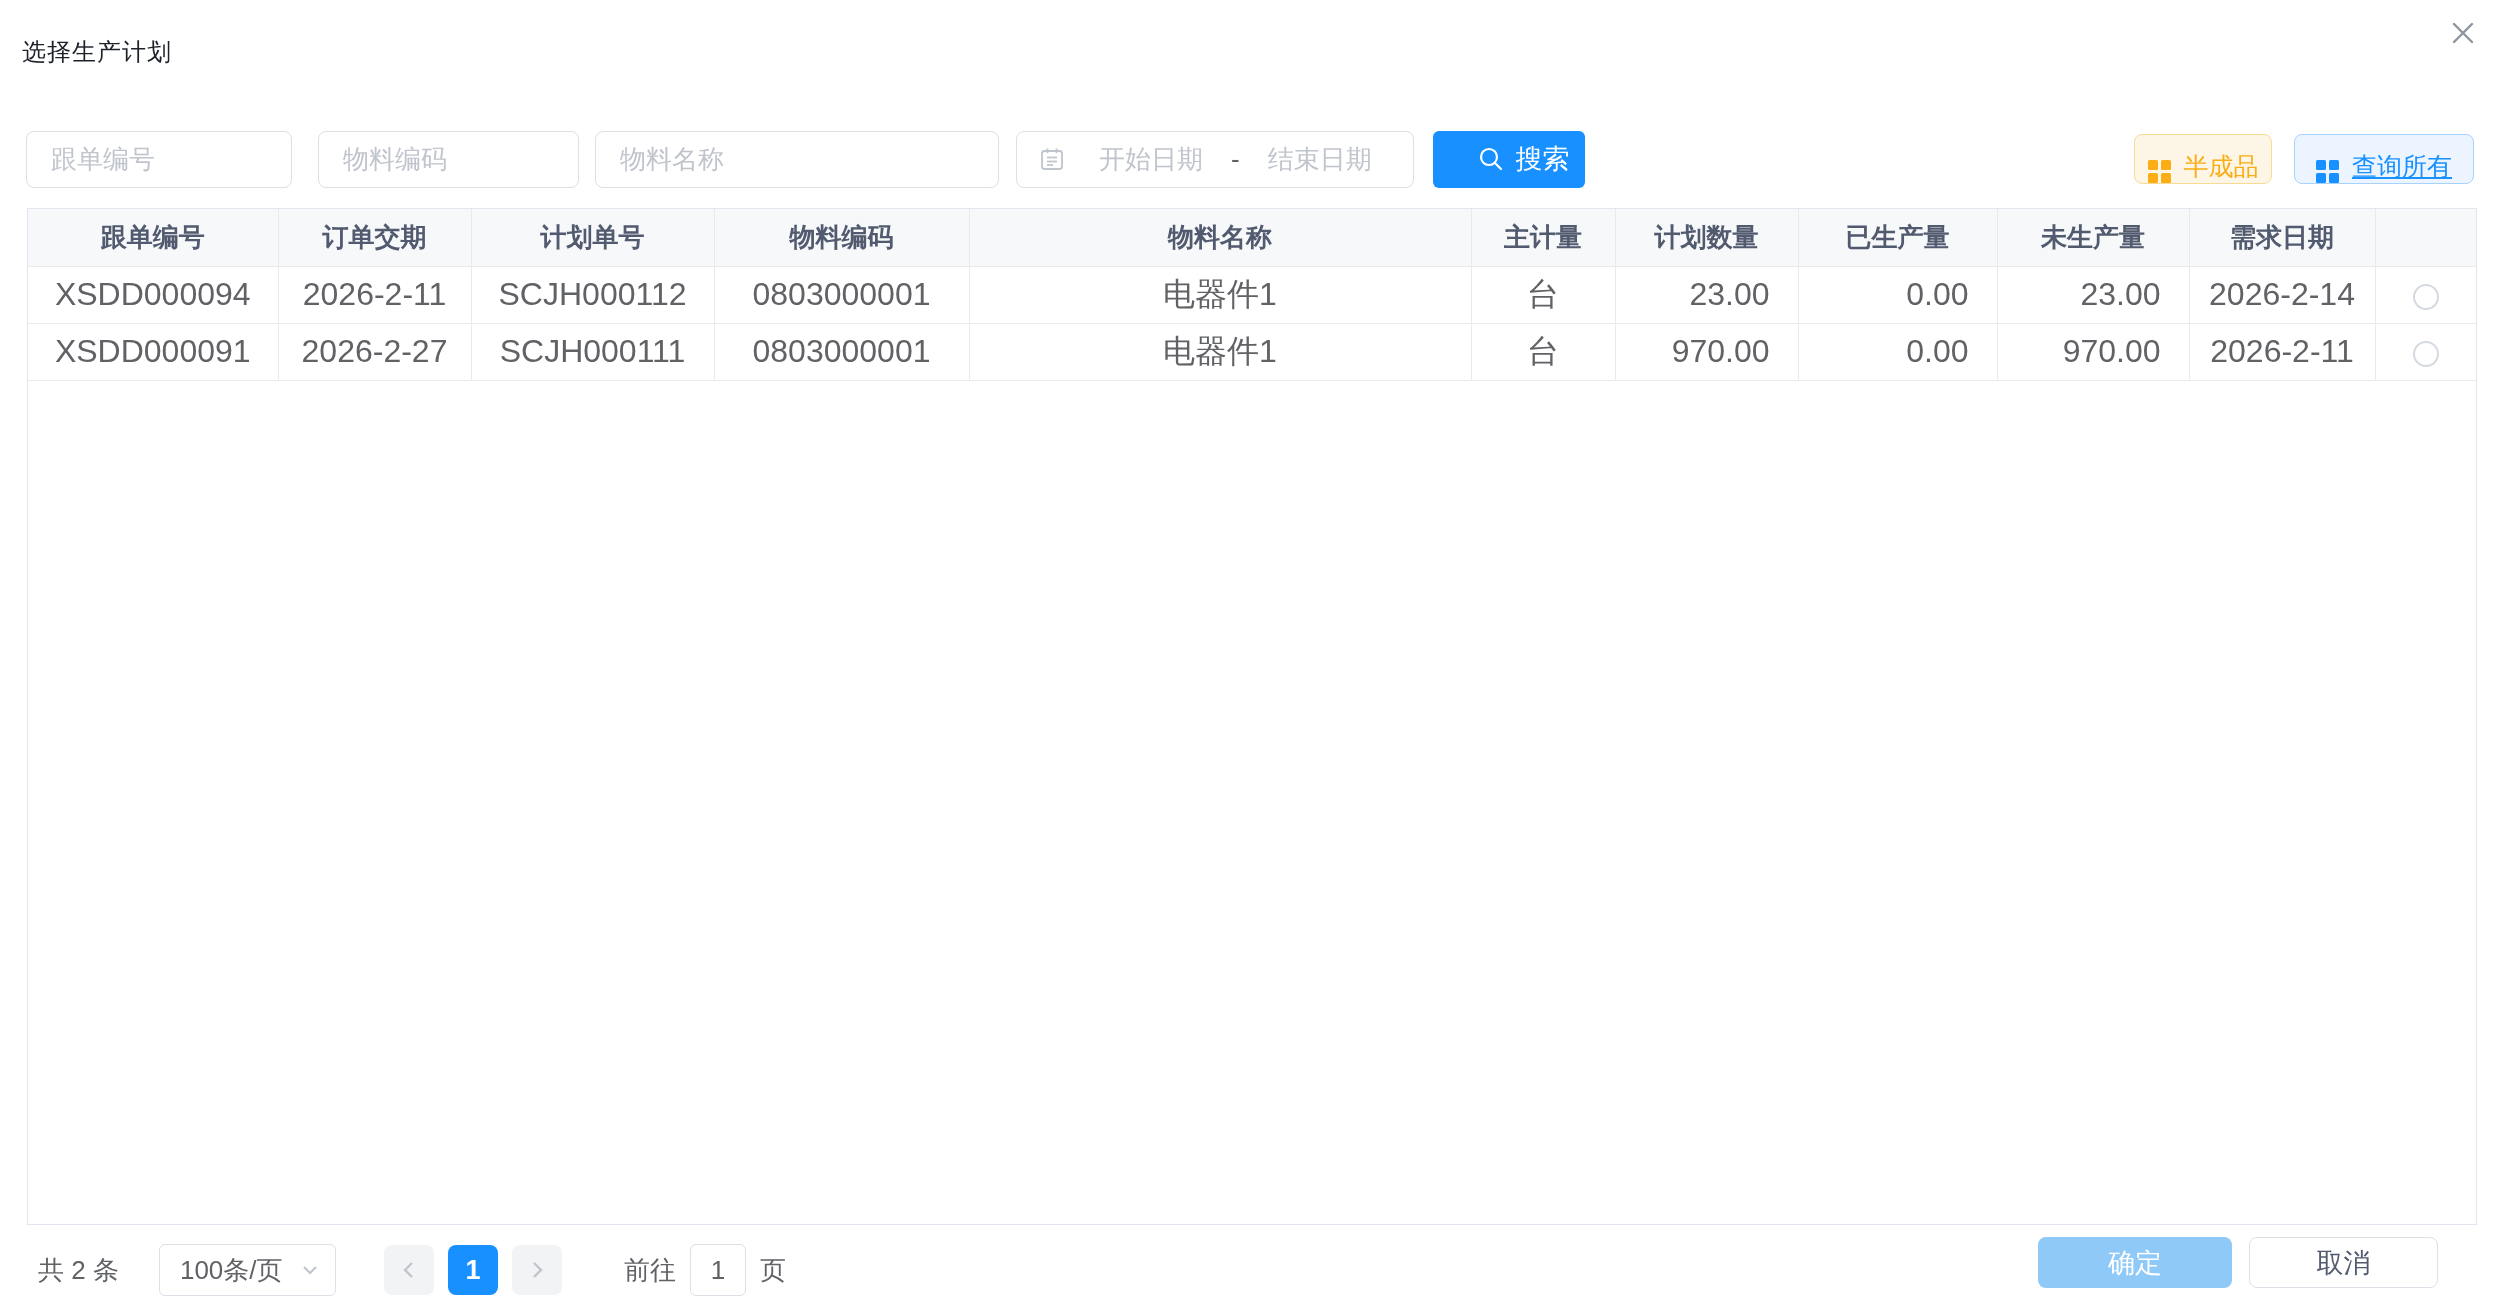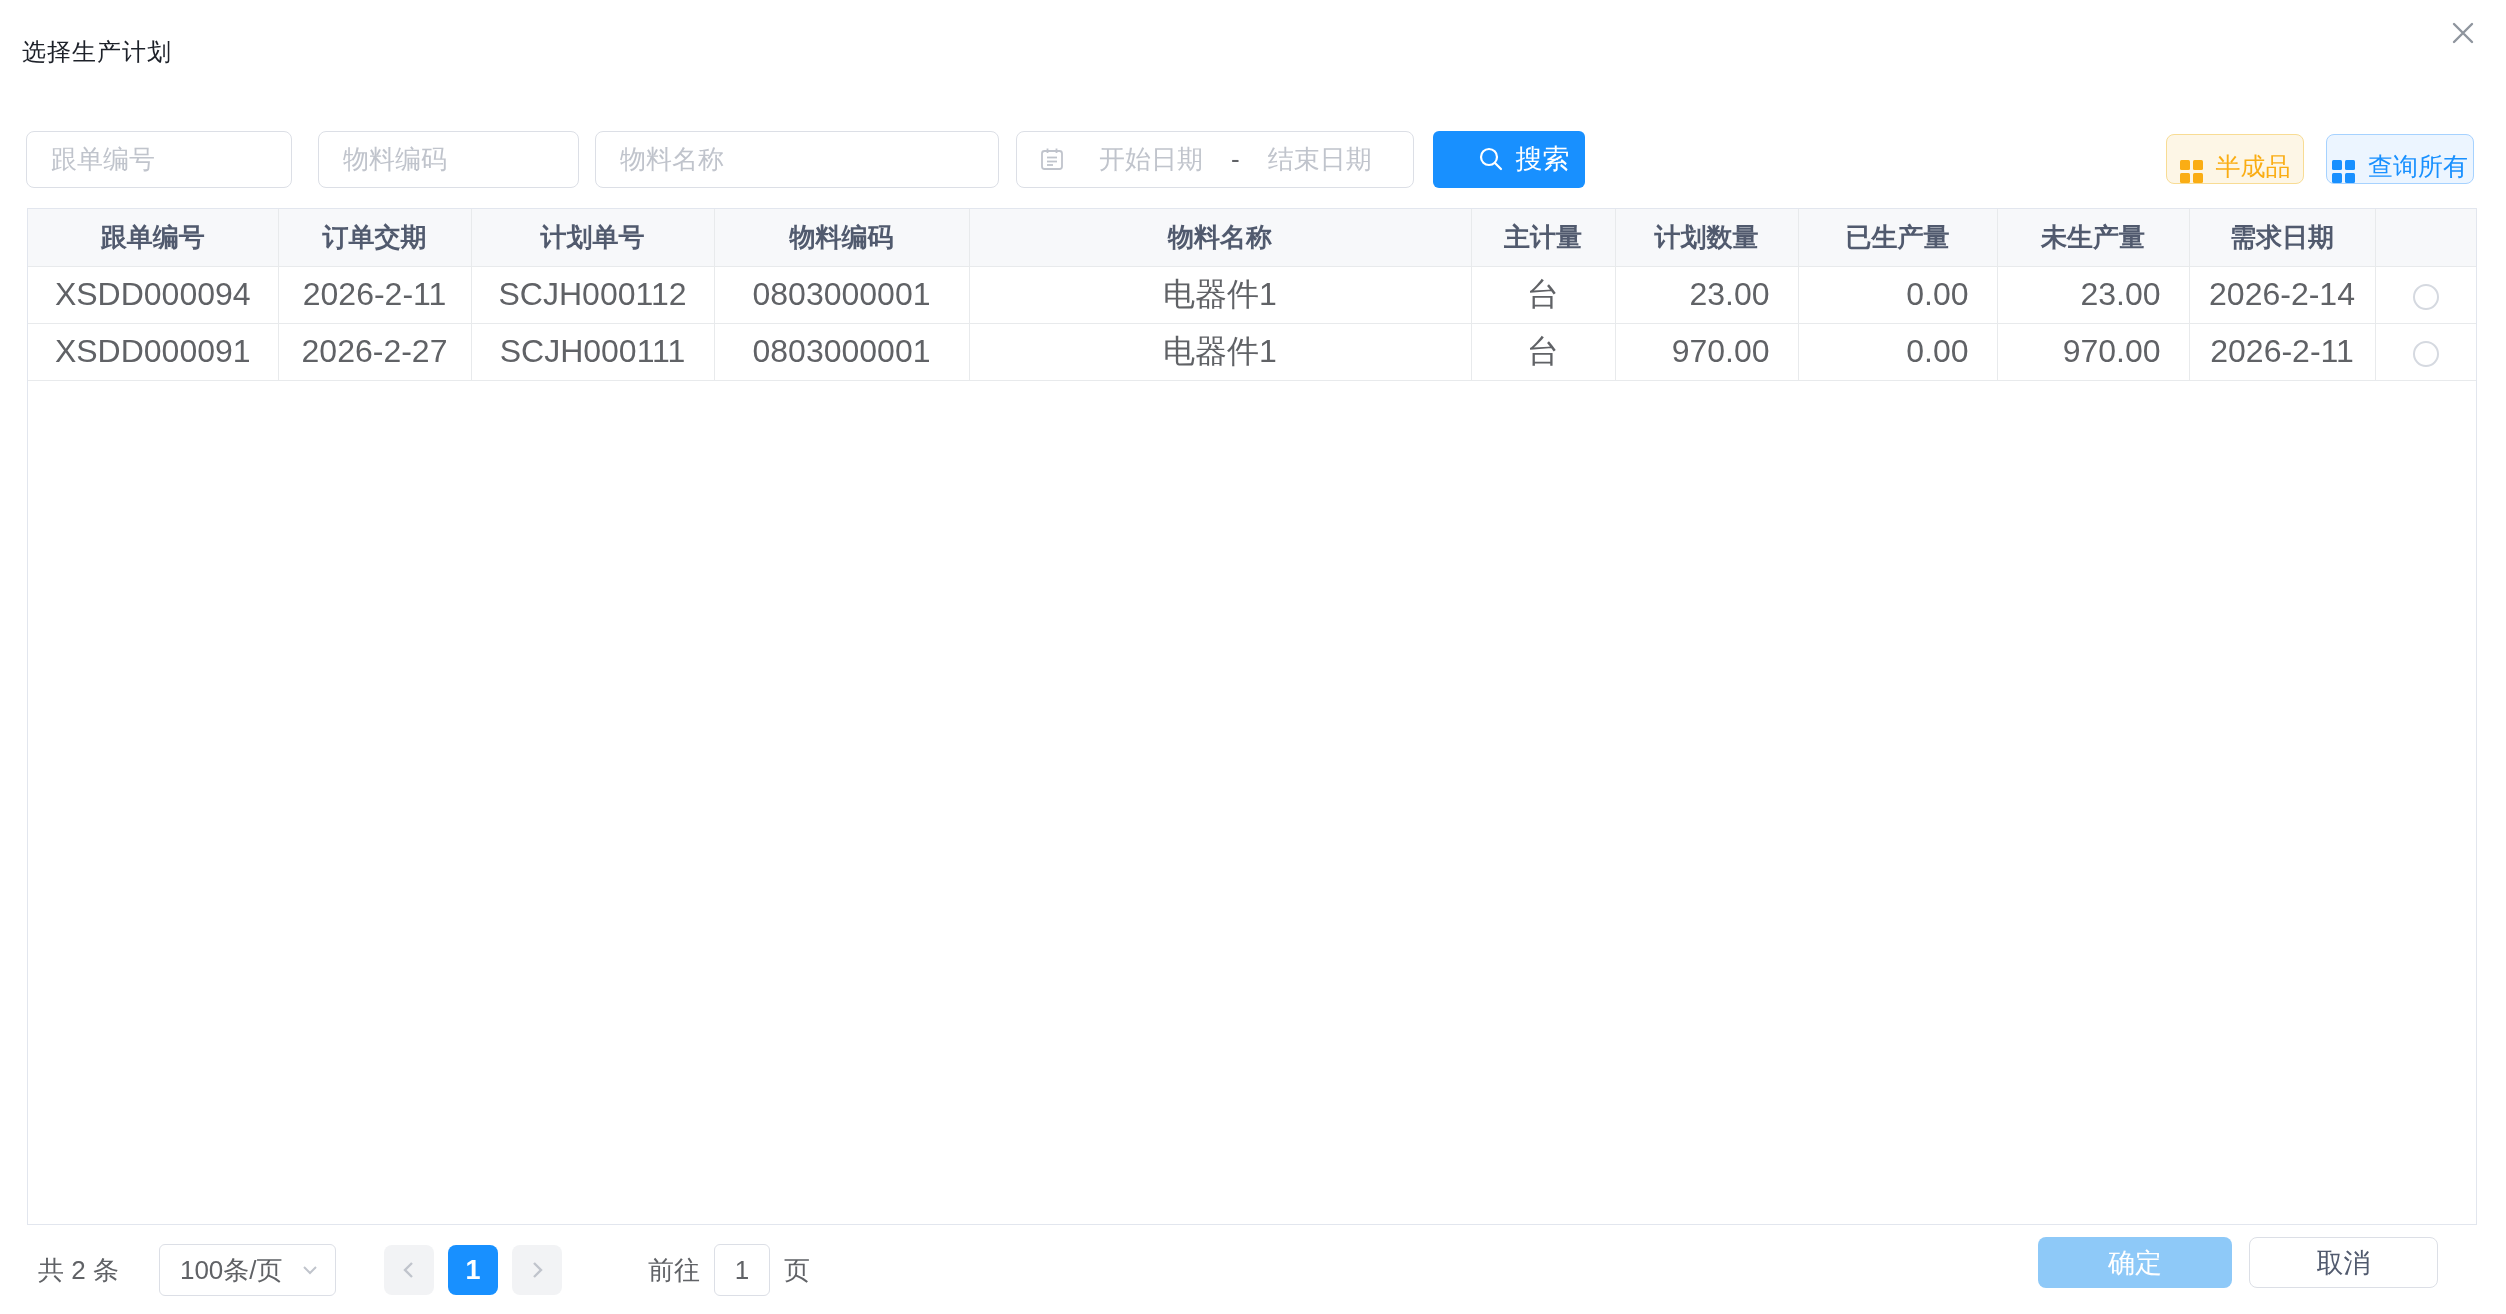--- a/index.html
+++ b/index.html
@@ -49,21 +49,21 @@
     background:#1890ff; border:none; border-radius:6px;
     color:#fff; font-size:27px; cursor:pointer;
     display:flex; align-items:center; justify-content:center; gap:11px;padding-left:28px;
   }
   .spacer { flex:1; }
   .tag-btn {
     height:50px; border-radius:8px; font-size:25px; cursor:pointer;
     display:flex; align-items:flex-end; justify-content:center; gap:13px;
   }
   .semi-btn { width:138px; background:#fdf6e6; border:1px solid #f8dc94; color:#faad14; }
-  .queryall-btn { margin-left:22px; width:148px; background:#ecf5ff; border:1px solid #a6d2ff; color:#1890ff; }
+  .queryall-btn { margin-left:22px; width:180px; background:#ecf5ff; border:1px solid #a6d2ff; color:#1890ff;text-decoration:underline; }
   .grid-icon {
     display:grid; grid-template-columns:10px 10px; grid-template-rows:10px 10px; gap:3px;
   }
   .grid-icon i { background:currentColor; border-radius:1.5px; }
 
   
   .table-wrap {
     position:absolute; left:27px; top:208px; width:2450px; height:1017px;
     border:1px solid #e2e6ee; background:#fff;
   }
@@ -98,21 +98,21 @@
     padding:0 14px 0 20px; cursor:pointer; background:#fff;
   }
   .pager {
     width:50px; height:50px; border:none; border-radius:8px;
     display:flex; align-items:center; justify-content:center;
     background:#f2f3f5; cursor:pointer;
   }
   .pager.prev { margin-left:48px; }
   .pager.page { margin-left:14px; background:#1890ff; color:#fff; font-size:27px; font-weight:600; }
   .pager.next { margin-left:14px; }
-  .goto-label { margin-left:86px;font-family:Liberation Mono, monospace; }
+  .goto-label { margin-left:62px;font-family:Liberation Mono, monospace; }
   .goto-input {
     margin-left:14px; width:56px; height:52px;
     border:1px solid #dcdfe6; border-radius:6px; outline:none;
     text-align:center; font-size:26px; color:#606266;
   }
   .page-unit { margin-left:14px; }
 
   
   .confirm-btn {
     position:absolute; left:2038px; top:1237px; width:194px; height:51px;

